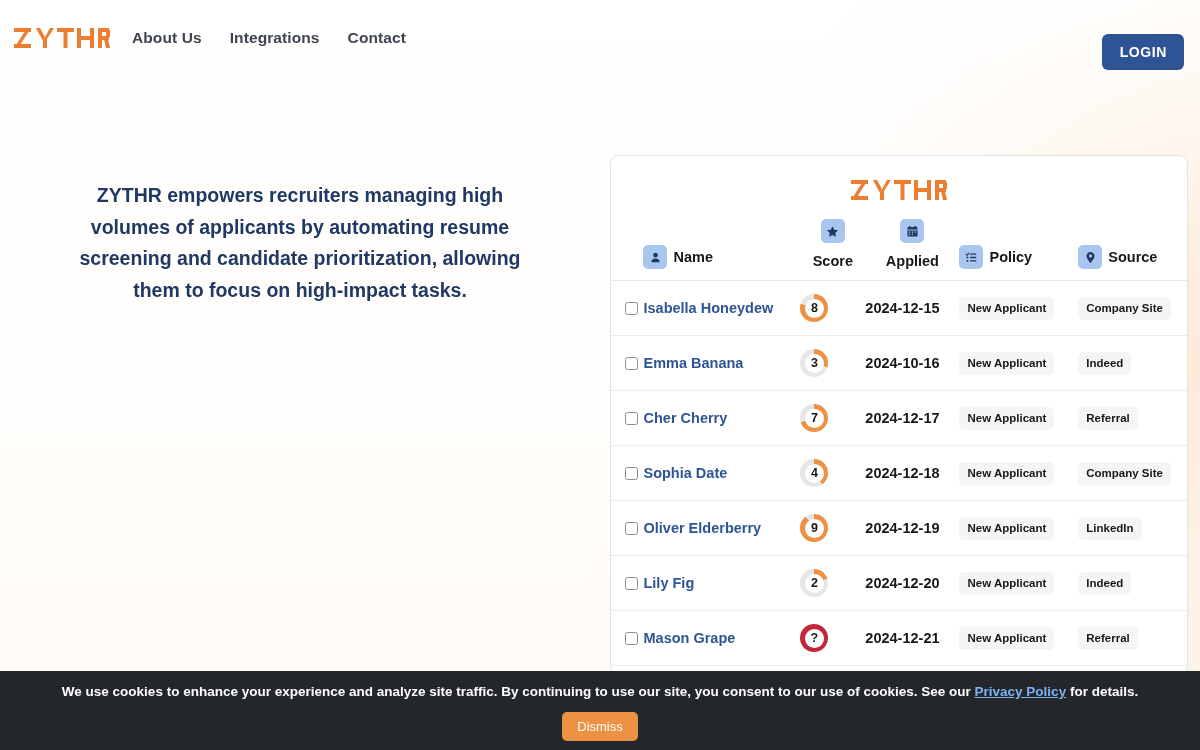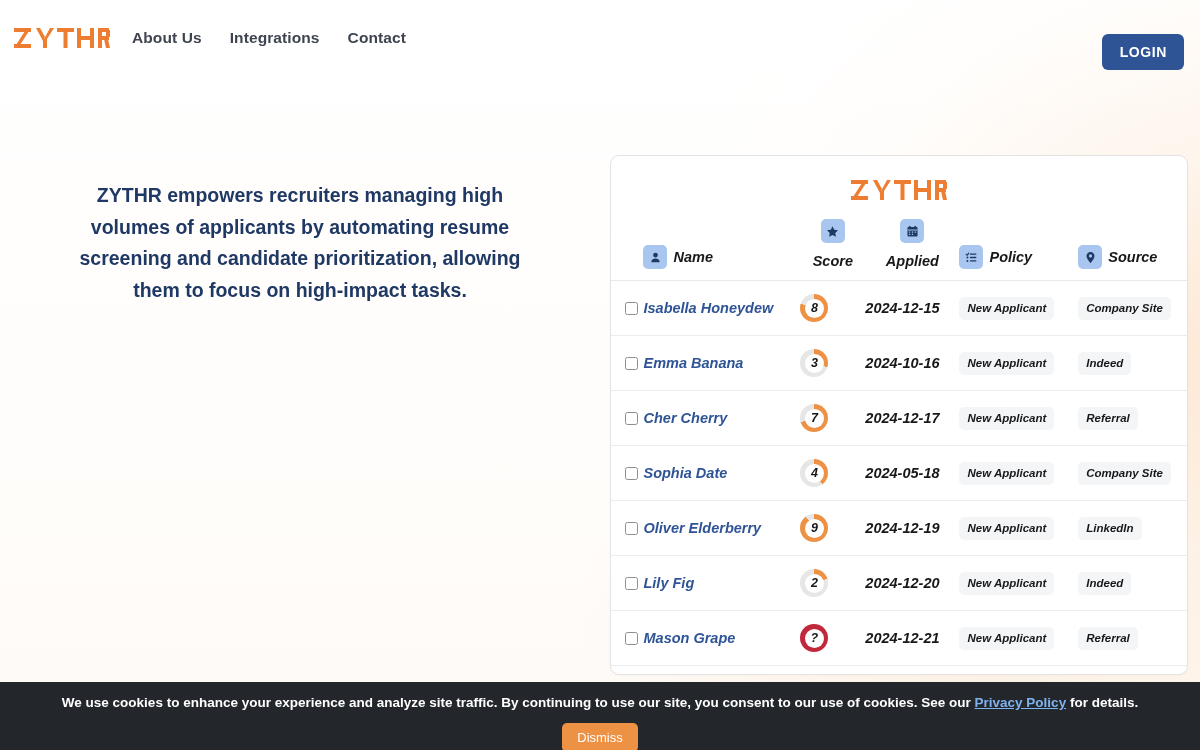--- a/index.html
+++ b/index.html
@@ -109,21 +109,20 @@
   .card-logo {
     display: flex;
     justify-content: center;
     padding: 21px 0 16px 0;
   }
 
   table.applicants {
     width: 100%;
     border-collapse: collapse;
     table-layout: fixed;
-    font-style: italic;
   }
   table.applicants th {
     text-align: left;
     vertical-align: bottom;
     padding: 0 0 11px 0;
     border-bottom: 1px solid #e9e9e9;
   }
   .th-inner {
     display: flex;
     align-items: center;
@@ -232,21 +231,21 @@
     white-space: nowrap;
     line-height: 13px;
   }
 
   
   .cookie {
     position: absolute;
     left: 0;
     bottom: 0;
     width: 1200px;
-    height: 68px;
+    height: 79px;
     background: #23262b;
     z-index: 10;
     display: flex;
     flex-direction: column;
     align-items: center;
     padding-top: 12px;
   }
   .cookie-text {
     font-size: 13.5px;
     font-weight: bold;
@@ -488,21 +487,21 @@
           <td>
             <span class="row-checkbox"></span>
           </td>
           <td><a class="cand-name">Sophia Date</a></td>
           <td class="score-cell">
             <div class="score-ring" style="background: conic-gradient(rgb(237, 145, 68) 0deg, rgb(237, 145, 68) 144deg, rgb(230, 230, 230) 144deg, rgb(230, 230, 230) 360deg);">
               <span class="score-val">4</span>
             </div>
           </td>
           <td>
-            <div class="applied-txt">2024-05-18</div>
+            <div class="applied-txt">2024-12-18</div>
           </td>
           <td><span class="pill">New Applicant</span></td>
           <td><span class="pill">Company Site</span></td>
         </tr>
         <tr>
           <td>
             <span class="row-checkbox"></span>
           </td>
           <td><a class="cand-name">Oliver Elderberry</a></td>
           <td class="score-cell">

